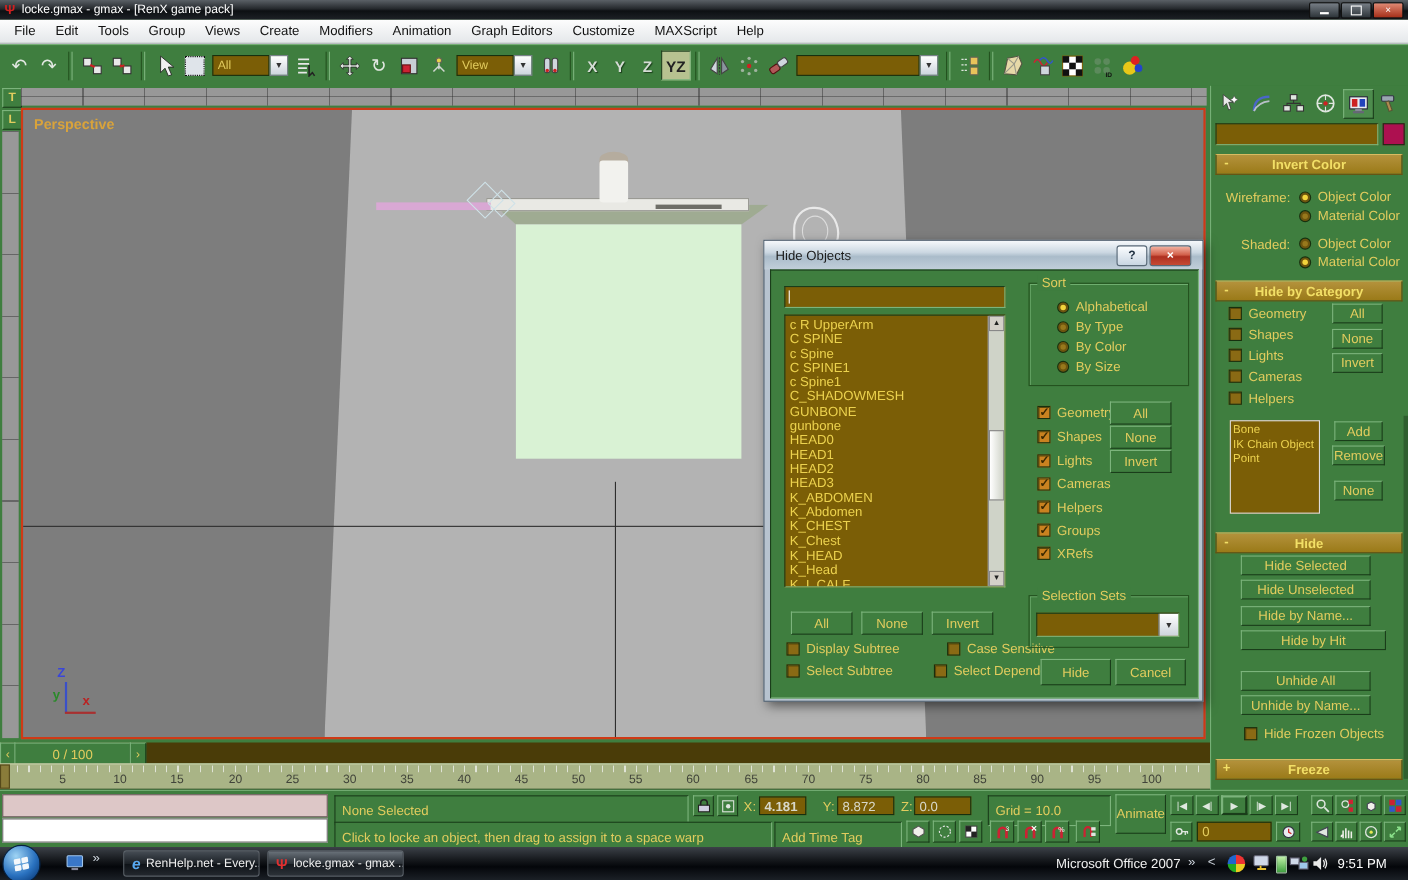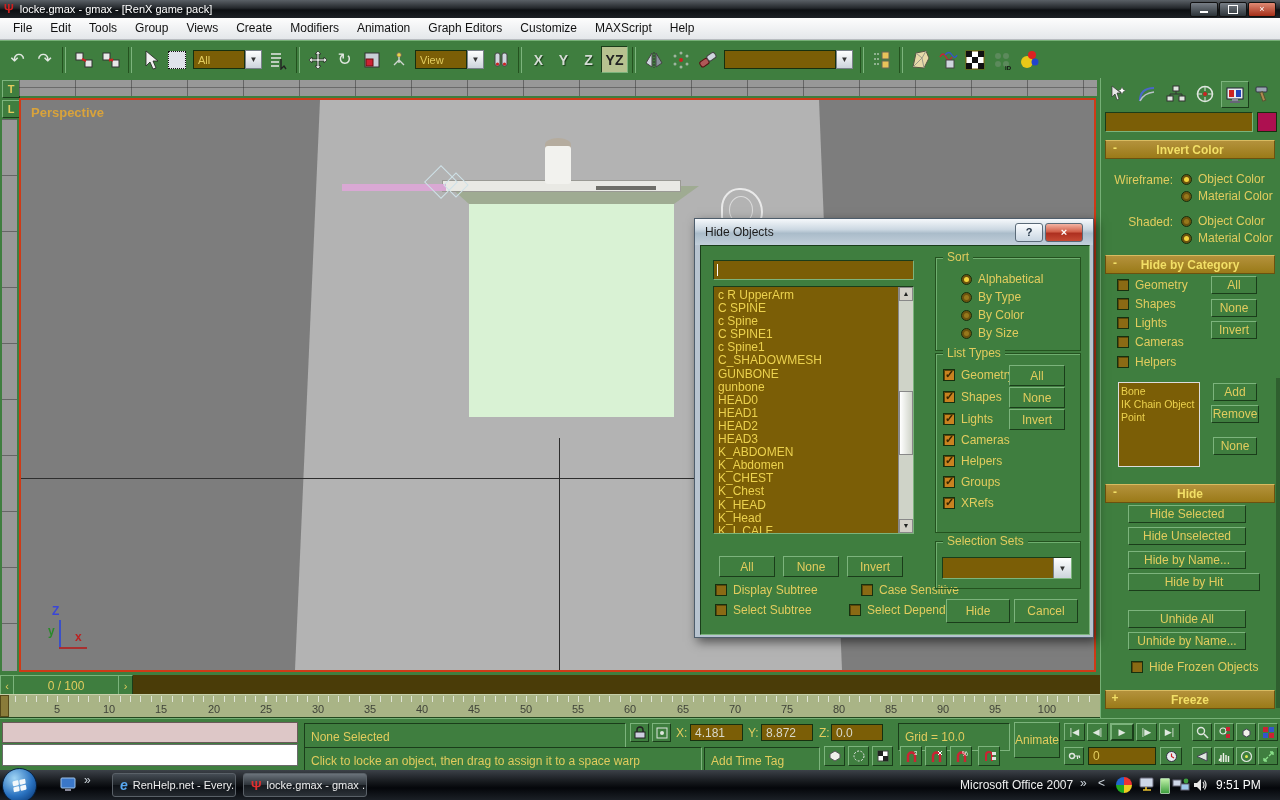--- a/index.html
+++ b/index.html
@@ -502,21 +502,21 @@
           <path d="M3 6 V4 a3 3 0 0 1 6 0 V6" fill="none" stroke="#222" stroke-width="1.4"></path>
         </svg>
     </div>
     <div class="sbtn" style="left:652px;top:4px;width:19px;height:19px;">
       <svg width="12" height="12" viewBox="0 0 12 12">
           <rect x="1" y="1" width="10" height="10" fill="none" stroke="#dfe6df"></rect>
           <circle cx="6" cy="6" r="2" fill="#dfe6df"></circle>
         </svg>
     </div>
     <span class="yl" style="position:absolute;left:676px;top:7px;">X:</span>
-    <div class="cfield" style="left:690px;top:5px;width:53px;height:17px;">
+    <div class="cfield" style="left:690px;top:5px;width:43px;height:17px;font-weight:bold;">
         <span>4.181</span>
       </div>
     <span class="yl" style="position:absolute;left:748px;top:7px;">Y:</span>
     <div class="cfield" style="left:761px;top:5px;width:52px;height:17px;">
         <span>8.872</span>
       </div>
     <span class="yl" style="position:absolute;left:819px;top:7px;">Z:</span>
     <div class="cfield" style="left:831px;top:5px;width:52px;height:17px;">
         <span>0.0</span>
       </div>
@@ -697,23 +697,20 @@
       </div>
     <div class="row" style="left:266px;top:89px;">
         <span class="rad"></span>
         <span class="yl">By Color</span>
       </div>
     <div class="row" style="left:266px;top:107px;">
         <span class="rad"></span>
         <span class="yl">By Size</span>
       </div>
 
-    <div class="grp" style="left:240px;top:134px;width:144px;height:178px;">
-      <span class="grp-l">List Types</span>
-    </div>
     <div class="row" style="left:248px;top:149px;">
         <span class="cb on"></span>
         <span class="yl">Geometry</span>
       </div>
     <div class="row" style="left:248px;top:171px;">
         <span class="cb on"></span>
         <span class="yl">Shapes</span>
       </div>
     <div class="row" style="left:248px;top:193px;">
         <span class="cb on"></span>

